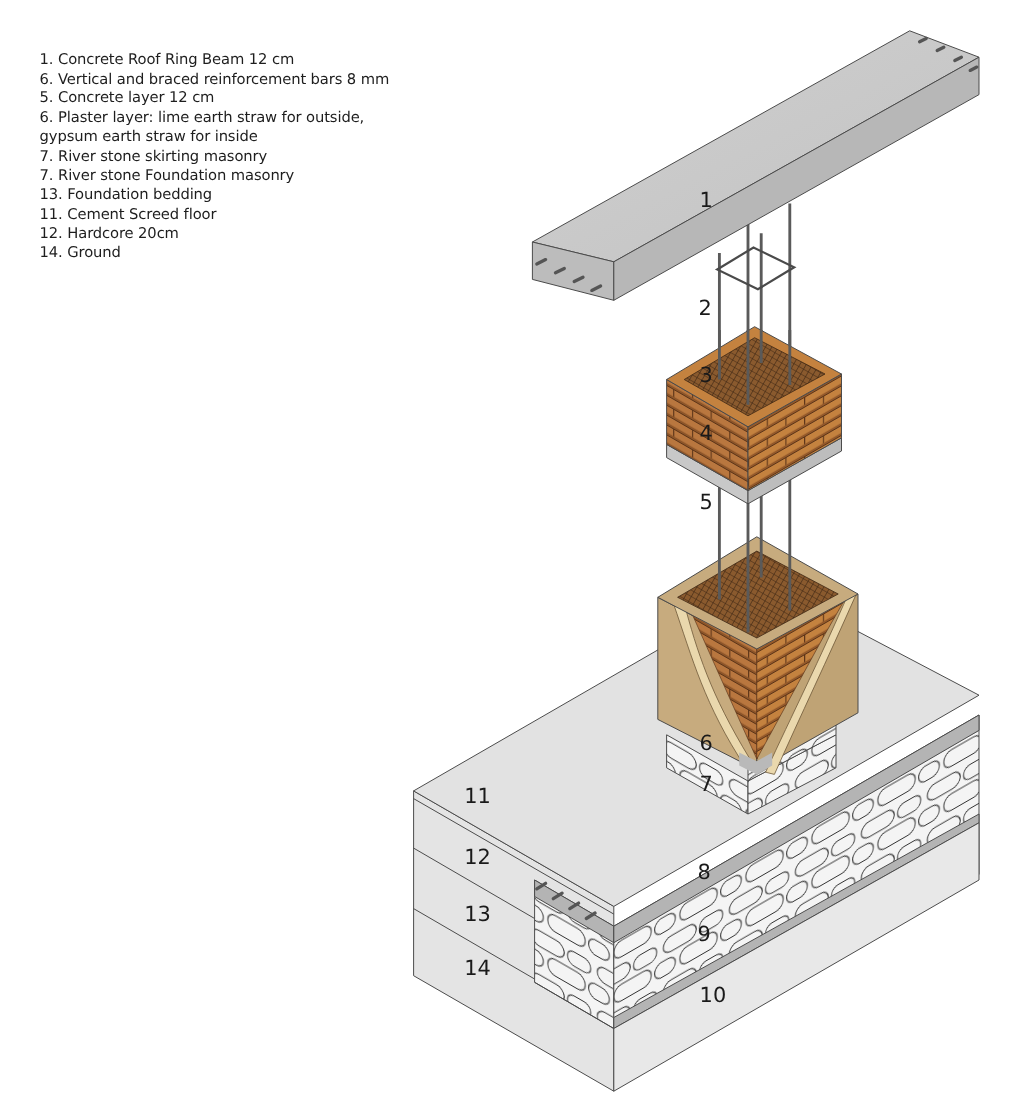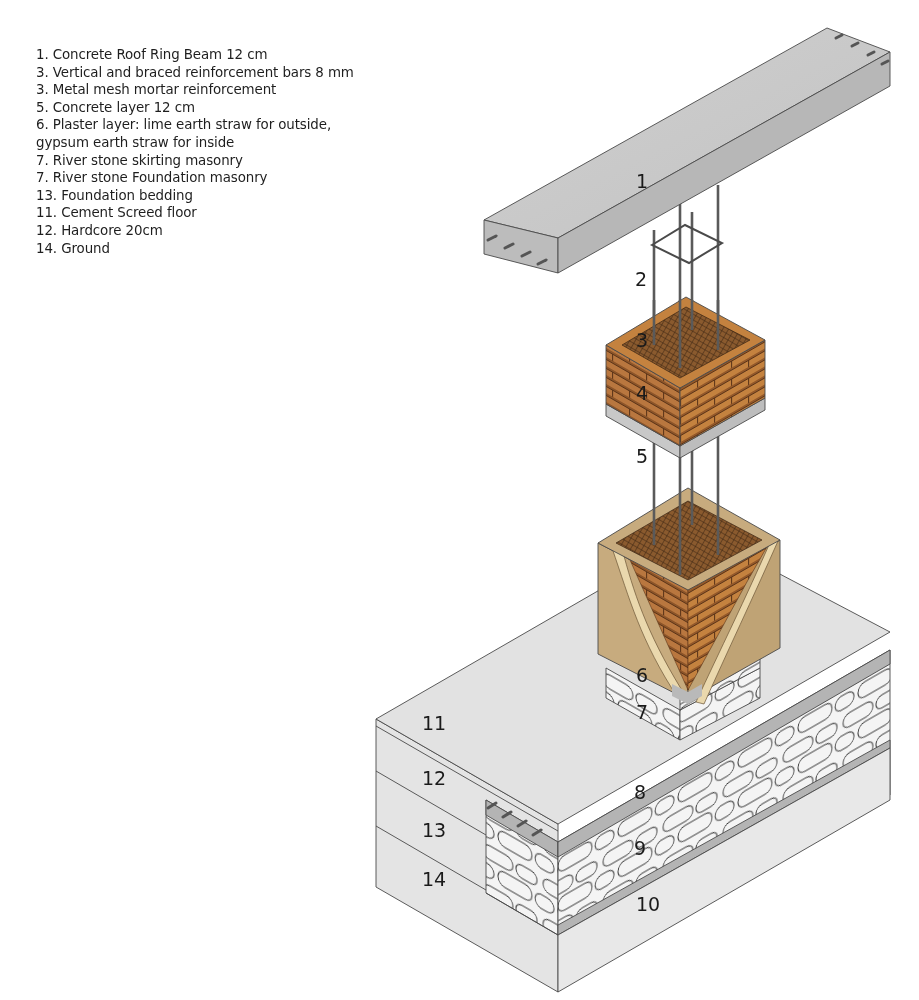--- a/index.html
+++ b/index.html
@@ -8,22 +8,21 @@
   #legend li { font-size: 13.4px; line-height: 17.6px; color: #1e1e1e; white-space: pre; letter-spacing: -0.1px; }
   #diagram { position: absolute; left: 0; top: 0; }
   .num { font-family: "DejaVu Sans", sans-serif; font-size: 19px; fill: #1a1a1a; }
   .edge { stroke: #4a4a4a; stroke-width: 0.9; }
 </style>
 </head>
 <body>
 
 <ul id="legend">
   <li>1. Concrete Roof Ring Beam 12 cm</li>
-  <li>3. Vertical and braced reinforcement bars 8 mm</li>
-  <li>3. Metal mesh mortar reinforcement</li>
+  <li>6. Vertical and braced reinforcement bars 8 mm</li>
   <li>5. Concrete layer 12 cm</li>
   <li>6. Plaster layer: lime earth straw for outside,</li>
   <li>gypsum earth straw for inside</li>
   <li>7. River stone skirting masonry</li>
   <li>7. River stone Foundation masonry</li>
   <li>13. Foundation bedding</li>
   <li>11. Cement Screed floor</li>
   <li>12. Hardcore 20cm</li>
   <li>14. Ground</li>
 </ul>

